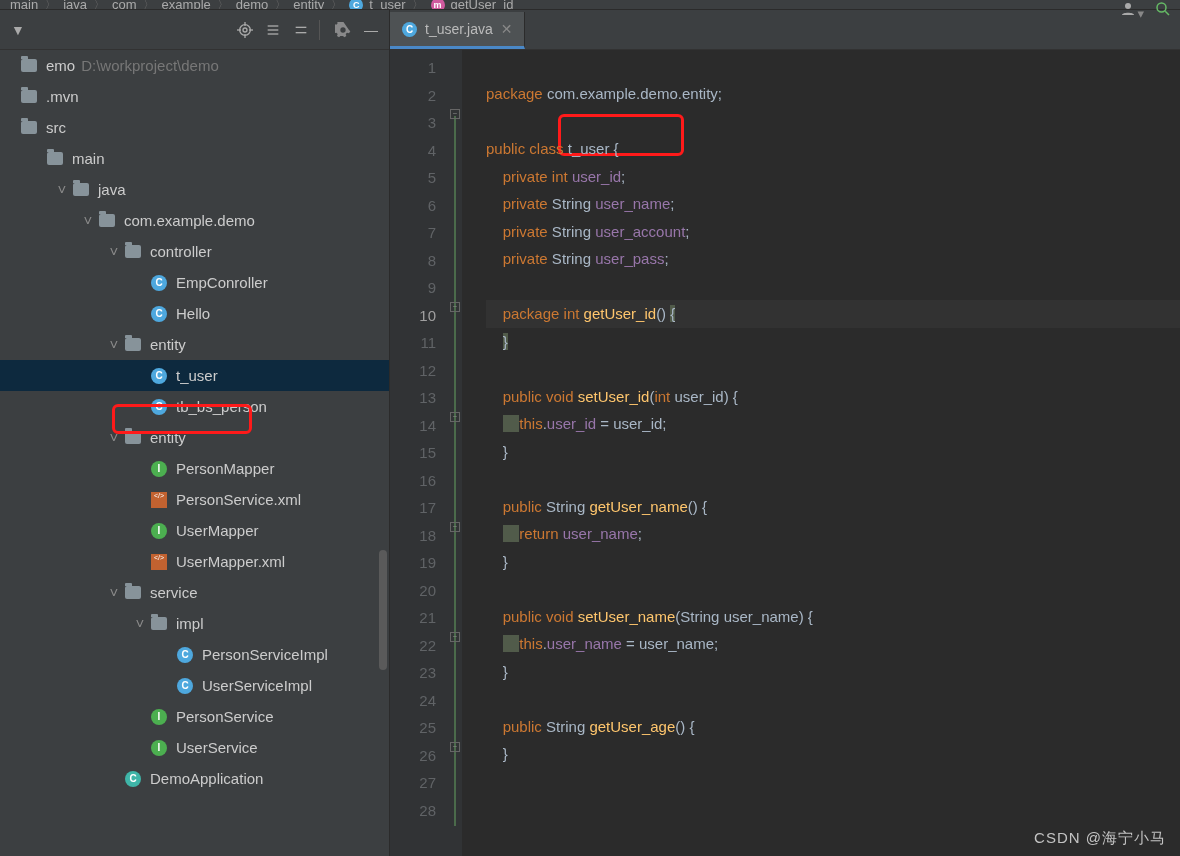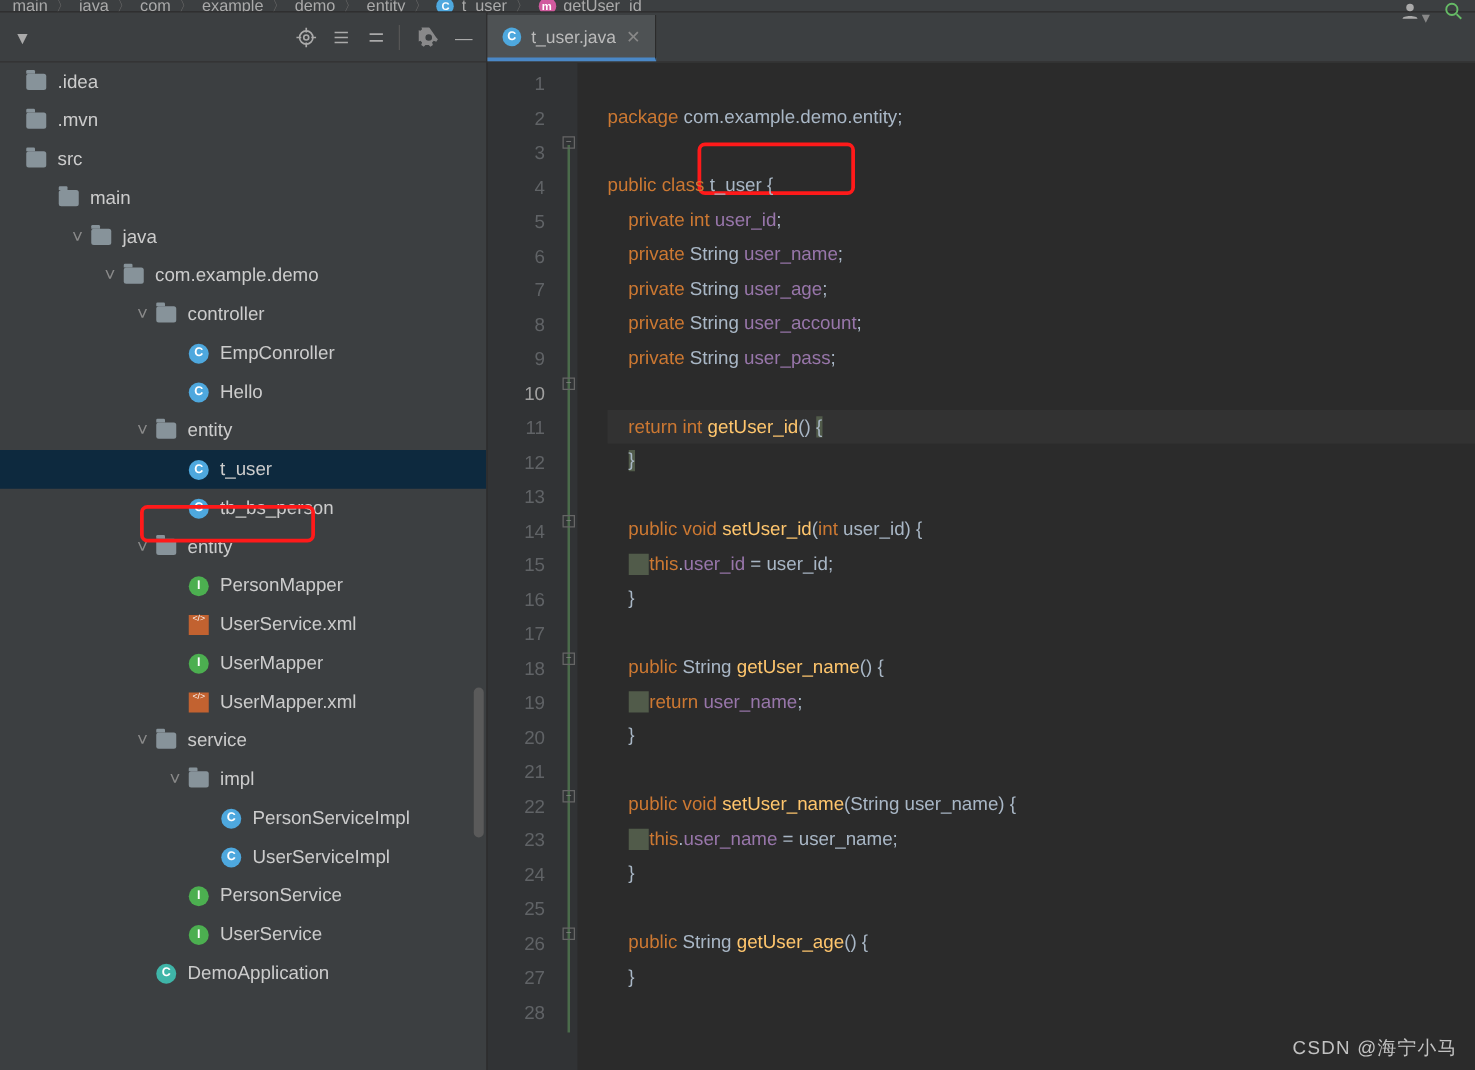--- a/index.html
+++ b/index.html
@@ -117,27 +117,28 @@
       <span style="width:6px;height:20px;border-left:1px solid #555;"></span>
       <span class="tool-btn">
           <svg viewBox="0 0 24 24" fill="#aaa">
             <path d="M12 8a4 4 0 100 8 4 4 0 000-8zm9 4l2 2-2 3-3-1-2 2 1 3-3 2-2-2h-4l-2 2-3-2 1-3-2-2-3 1-2-3 2-2v-4l-2-2 2-3 3 1 2-2-1-3 3-2 2 2h4z" opacity="0.7"></path>
           </svg>
         </span>
       <span class="tool-btn">—</span>
     </div>
     <div class="tree" id="tree">
       <div class="tree-scroll-thumb"></div>
-        <div class="tree-item">
+    <div class="tree-item">
           <span class="indent" style="width: 4px;"></span>
           <span class="chevron"></span>
           <span class="icon">
             <span class="folder-icon"></span>
           </span>
-          <span>.idea</span>
+          <span>emo</span>
+          <span class="proj-path"> D:\workproject\demo</span>
         </div>
         <div class="tree-item">
           <span class="indent" style="width: 4px;"></span>
           <span class="chevron"></span>
           <span class="icon">
             <span class="folder-icon"></span>
           </span>
           <span>.mvn</span>
         </div>
         <div class="tree-item">
@@ -235,21 +236,21 @@
             <span class="circ i">I</span>
           </span>
           <span>PersonMapper</span>
         </div>
         <div class="tree-item">
           <span class="indent" style="width: 134px;"></span>
           <span class="chevron"></span>
           <span class="icon">
             <span class="xml-icon"></span>
           </span>
-          <span>UserService.xml</span>
+          <span>PersonService.xml</span>
         </div>
         <div class="tree-item">
           <span class="indent" style="width: 134px;"></span>
           <span class="chevron"></span>
           <span class="icon">
             <span class="circ i">I</span>
           </span>
           <span>UserMapper</span>
         </div>
         <div class="tree-item">
@@ -367,25 +368,24 @@
           <div class="fold-mark" style="top: 581.5px;">−</div>
           <div class="fold-mark" style="top: 691.5px;">−</div>
         </div>
       <div class="code" id="code">
         <div class="red-box1" style="left:96px;top:38px;width:126px;height:42px;"></div>
       <div class="code-line"><span class="kw">package</span> com.example.demo.entity;</div>
           <div class="code-line">&nbsp;</div>
           <div class="code-line"><span class="kw">public class</span> t_user {</div>
           <div class="code-line">    <span class="kw">private int</span> <span class="ident">user_id</span>;</div>
           <div class="code-line">    <span class="kw">private</span> String <span class="ident">user_name</span>;</div>
-          <div class="code-line">    <span class="kw">private</span> String <span class="ident">user_age</span>;</div>
           <div class="code-line">    <span class="kw">private</span> String <span class="ident">user_account</span>;</div>
           <div class="code-line">    <span class="kw">private</span> String <span class="ident">user_pass</span>;</div>
           <div class="code-line">&nbsp;</div>
-          <div class="code-line current">    <span class="kw">return int</span> <span class="fn">getUser_id</span>() <span class="hl-gray">{</span></div>
+          <div class="code-line current">    <span class="kw">package int</span> <span class="fn">getUser_id</span>() <span class="hl-gray">{</span></div>
           <div class="code-line">    <span class="hl-gray">}</span></div>
           <div class="code-line">&nbsp;</div>
           <div class="code-line">    <span class="kw">public void</span> <span class="fn">setUser_id</span>(<span class="kw">int</span> user_id) {</div>
           <div class="code-line">    <span class="hl-gray">    </span><span class="kw">this</span>.<span class="ident">user_id</span> = user_id;</div>
           <div class="code-line">    }</div>
           <div class="code-line">&nbsp;</div>
           <div class="code-line">    <span class="kw">public</span> String <span class="fn">getUser_name</span>() {</div>
           <div class="code-line">    <span class="hl-gray">    </span><span class="kw">return</span> <span class="ident">user_name</span>;</div>
           <div class="code-line">    }</div>
           <div class="code-line">&nbsp;</div>

